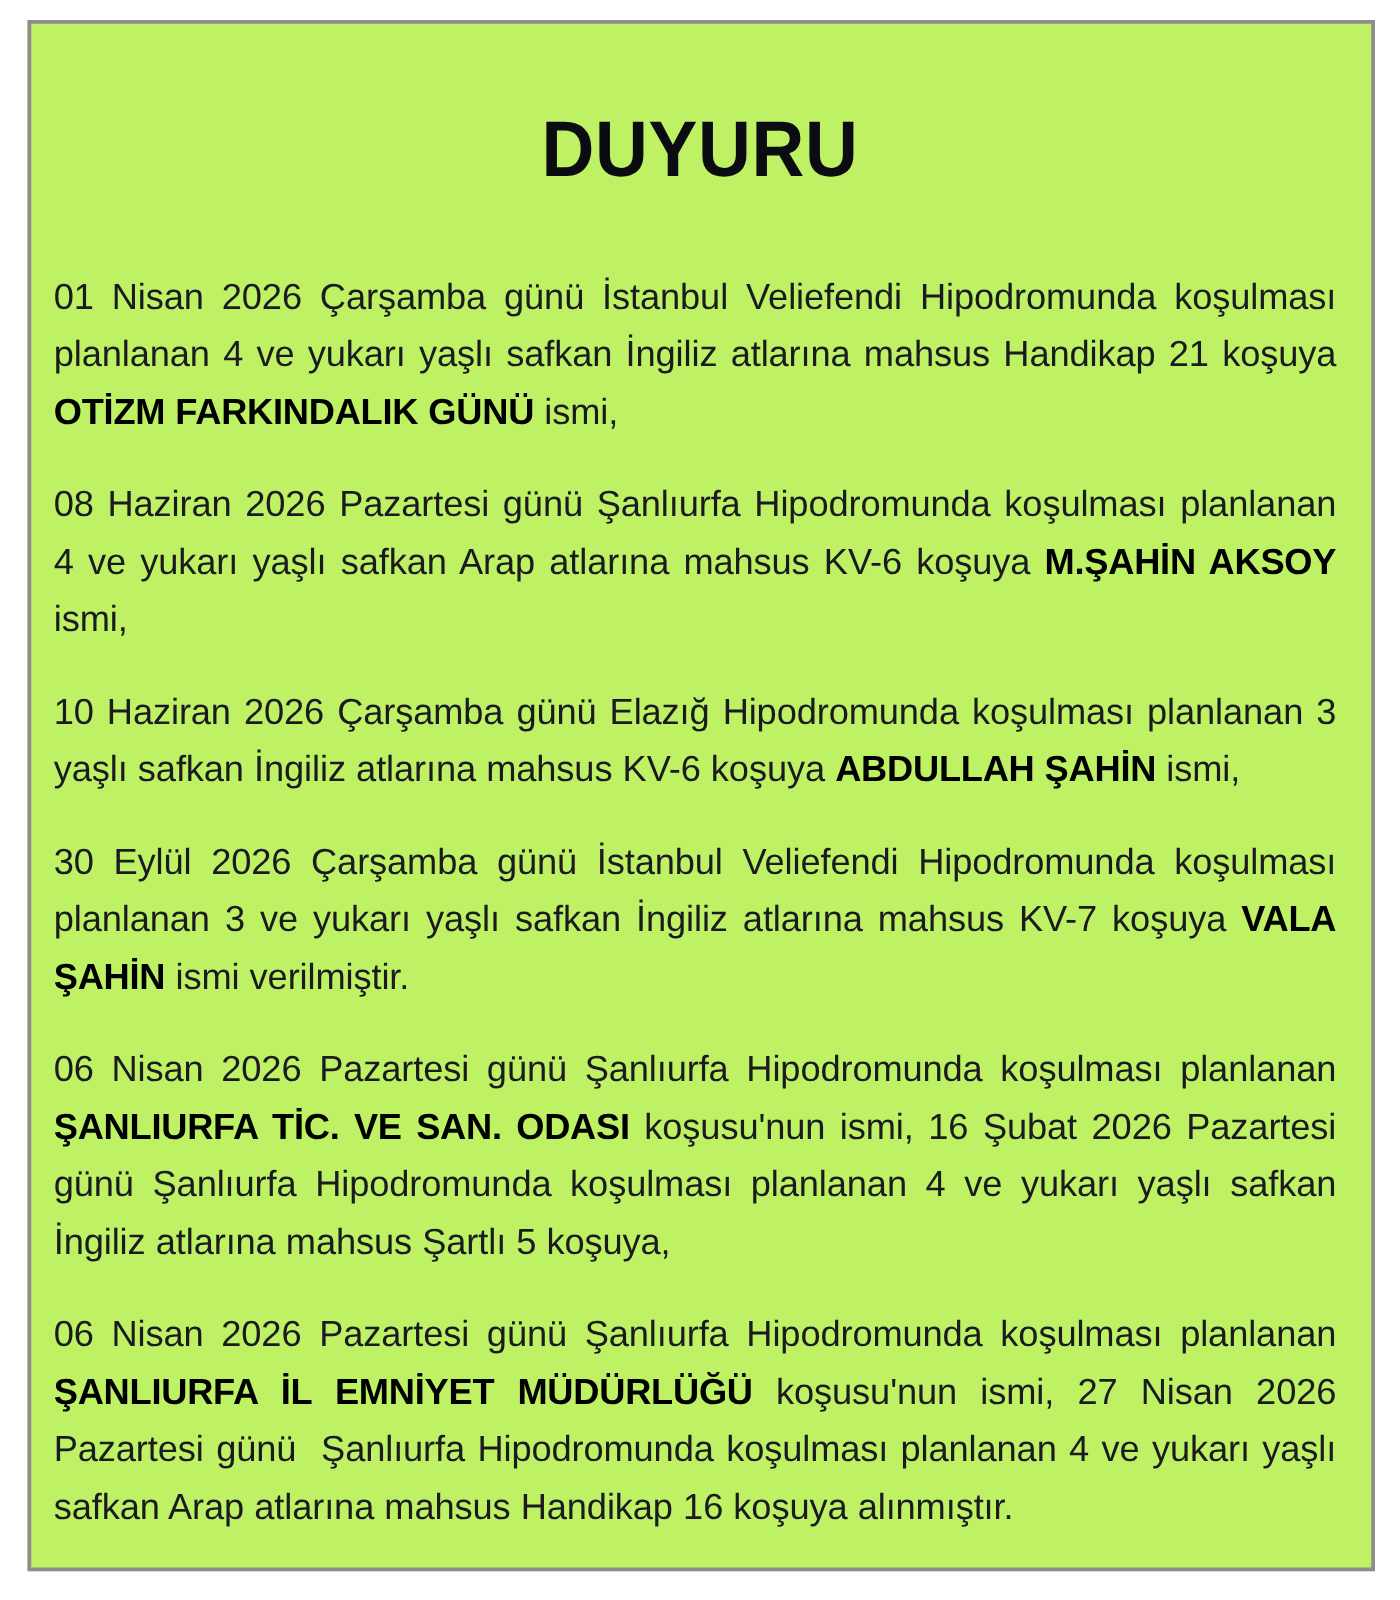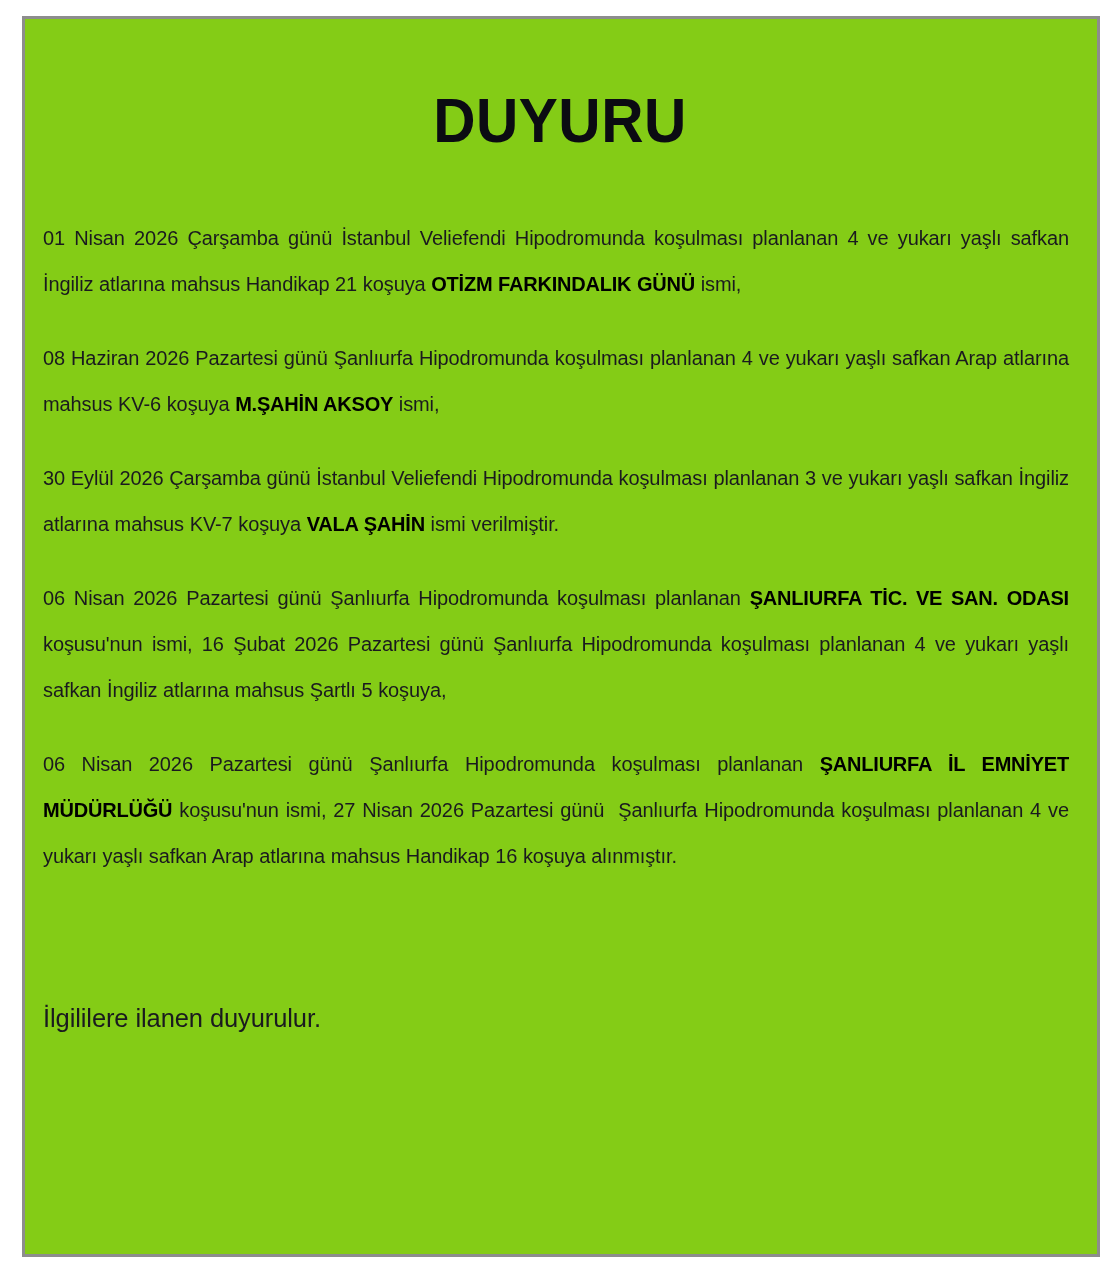--- a/index.html
+++ b/index.html
@@ -55,21 +55,21 @@
   .body-block {
     margin-top: 62px;
     padding-left: 2px;
     padding-right: 10px;
   }
 
   .para {
     margin: 0 0 28px 0;
     text-align: justify;
     text-justify: inter-word;
-    font-size: 20px;
+    font-size: 29px;
     line-height: 46px;
     color: #1a1a1f;
     letter-spacing: -0.1px;
     word-spacing: 0.2px;
     -moz-text-size-adjust: none;
   }
 
   .para:last-child {
     margin-bottom: 0;
   }
@@ -88,31 +88,32 @@
     text-align: left;
     font-size: 25.5px;
     line-height: 46px;
     color: #1a1a1f;
     letter-spacing: -0.1px;
   }
 </style>
 </head>
 <body>
 
-<div class="page-frame" style="border-color: rgb(141, 141, 141); background: #84cc16;">
+<div class="page-frame" style="border-color: rgb(141, 141, 141); background: #bef264;">
   <div class="page-inner">
 
     <h1 class="doc-title">DUYURU</h1>
 
     <div class="body-block">
 
       <p class="para">01 Nisan 2026 Çarşamba günü İstanbul Veliefendi Hipodromunda koşulması planlanan 4 ve yukarı yaşlı safkan İngiliz atlarına mahsus Handikap 21 koşuya <b>OTİZM FARKINDALIK GÜNÜ</b> ismi,</p>
 
       <p class="para">08 Haziran 2026 Pazartesi günü Şanlıurfa Hipodromunda koşulması planlanan 4 ve yukarı yaşlı safkan Arap atlarına mahsus KV-6 koşuya <b>M.ŞAHİN AKSOY</b> ismi,</p>
 
+      <p class="para">10 Haziran 2026 Çarşamba günü Elazığ Hipodromunda koşulması planlanan 3 yaşlı safkan İngiliz atlarına mahsus KV-6 koşuya <b>ABDULLAH ŞAHİN</b> ismi,</p>
 
       <p class="para">30 Eylül 2026 Çarşamba günü İstanbul Veliefendi Hipodromunda koşulması planlanan 3 ve yukarı yaşlı safkan İngiliz atlarına mahsus KV-7 koşuya <b>VALA ŞAHİN</b> ismi verilmiştir.</p>
 
       <p class="para">06 Nisan 2026 Pazartesi günü Şanlıurfa Hipodromunda koşulması planlanan <b>ŞANLIURFA TİC. VE SAN. ODASI</b> koşusu'nun ismi, 16 Şubat 2026 Pazartesi günü Şanlıurfa Hipodromunda koşulması planlanan 4 ve yukarı yaşlı safkan İngiliz atlarına mahsus Şartlı 5 koşuya,</p>
 
       <p class="para">06 Nisan 2026 Pazartesi günü Şanlıurfa Hipodromunda koşulması planlanan <b>ŞANLIURFA İL EMNİYET MÜDÜRLÜĞÜ</b> koşusu'nun ismi, 27 Nisan 2026 Pazartesi günü&nbsp; Şanlıurfa Hipodromunda koşulması planlanan 4 ve yukarı yaşlı safkan Arap atlarına mahsus Handikap 16 koşuya alınmıştır.</p>
 
       <p class="closing">İlgililere ilanen duyurulur.</p>
 
     </div>

